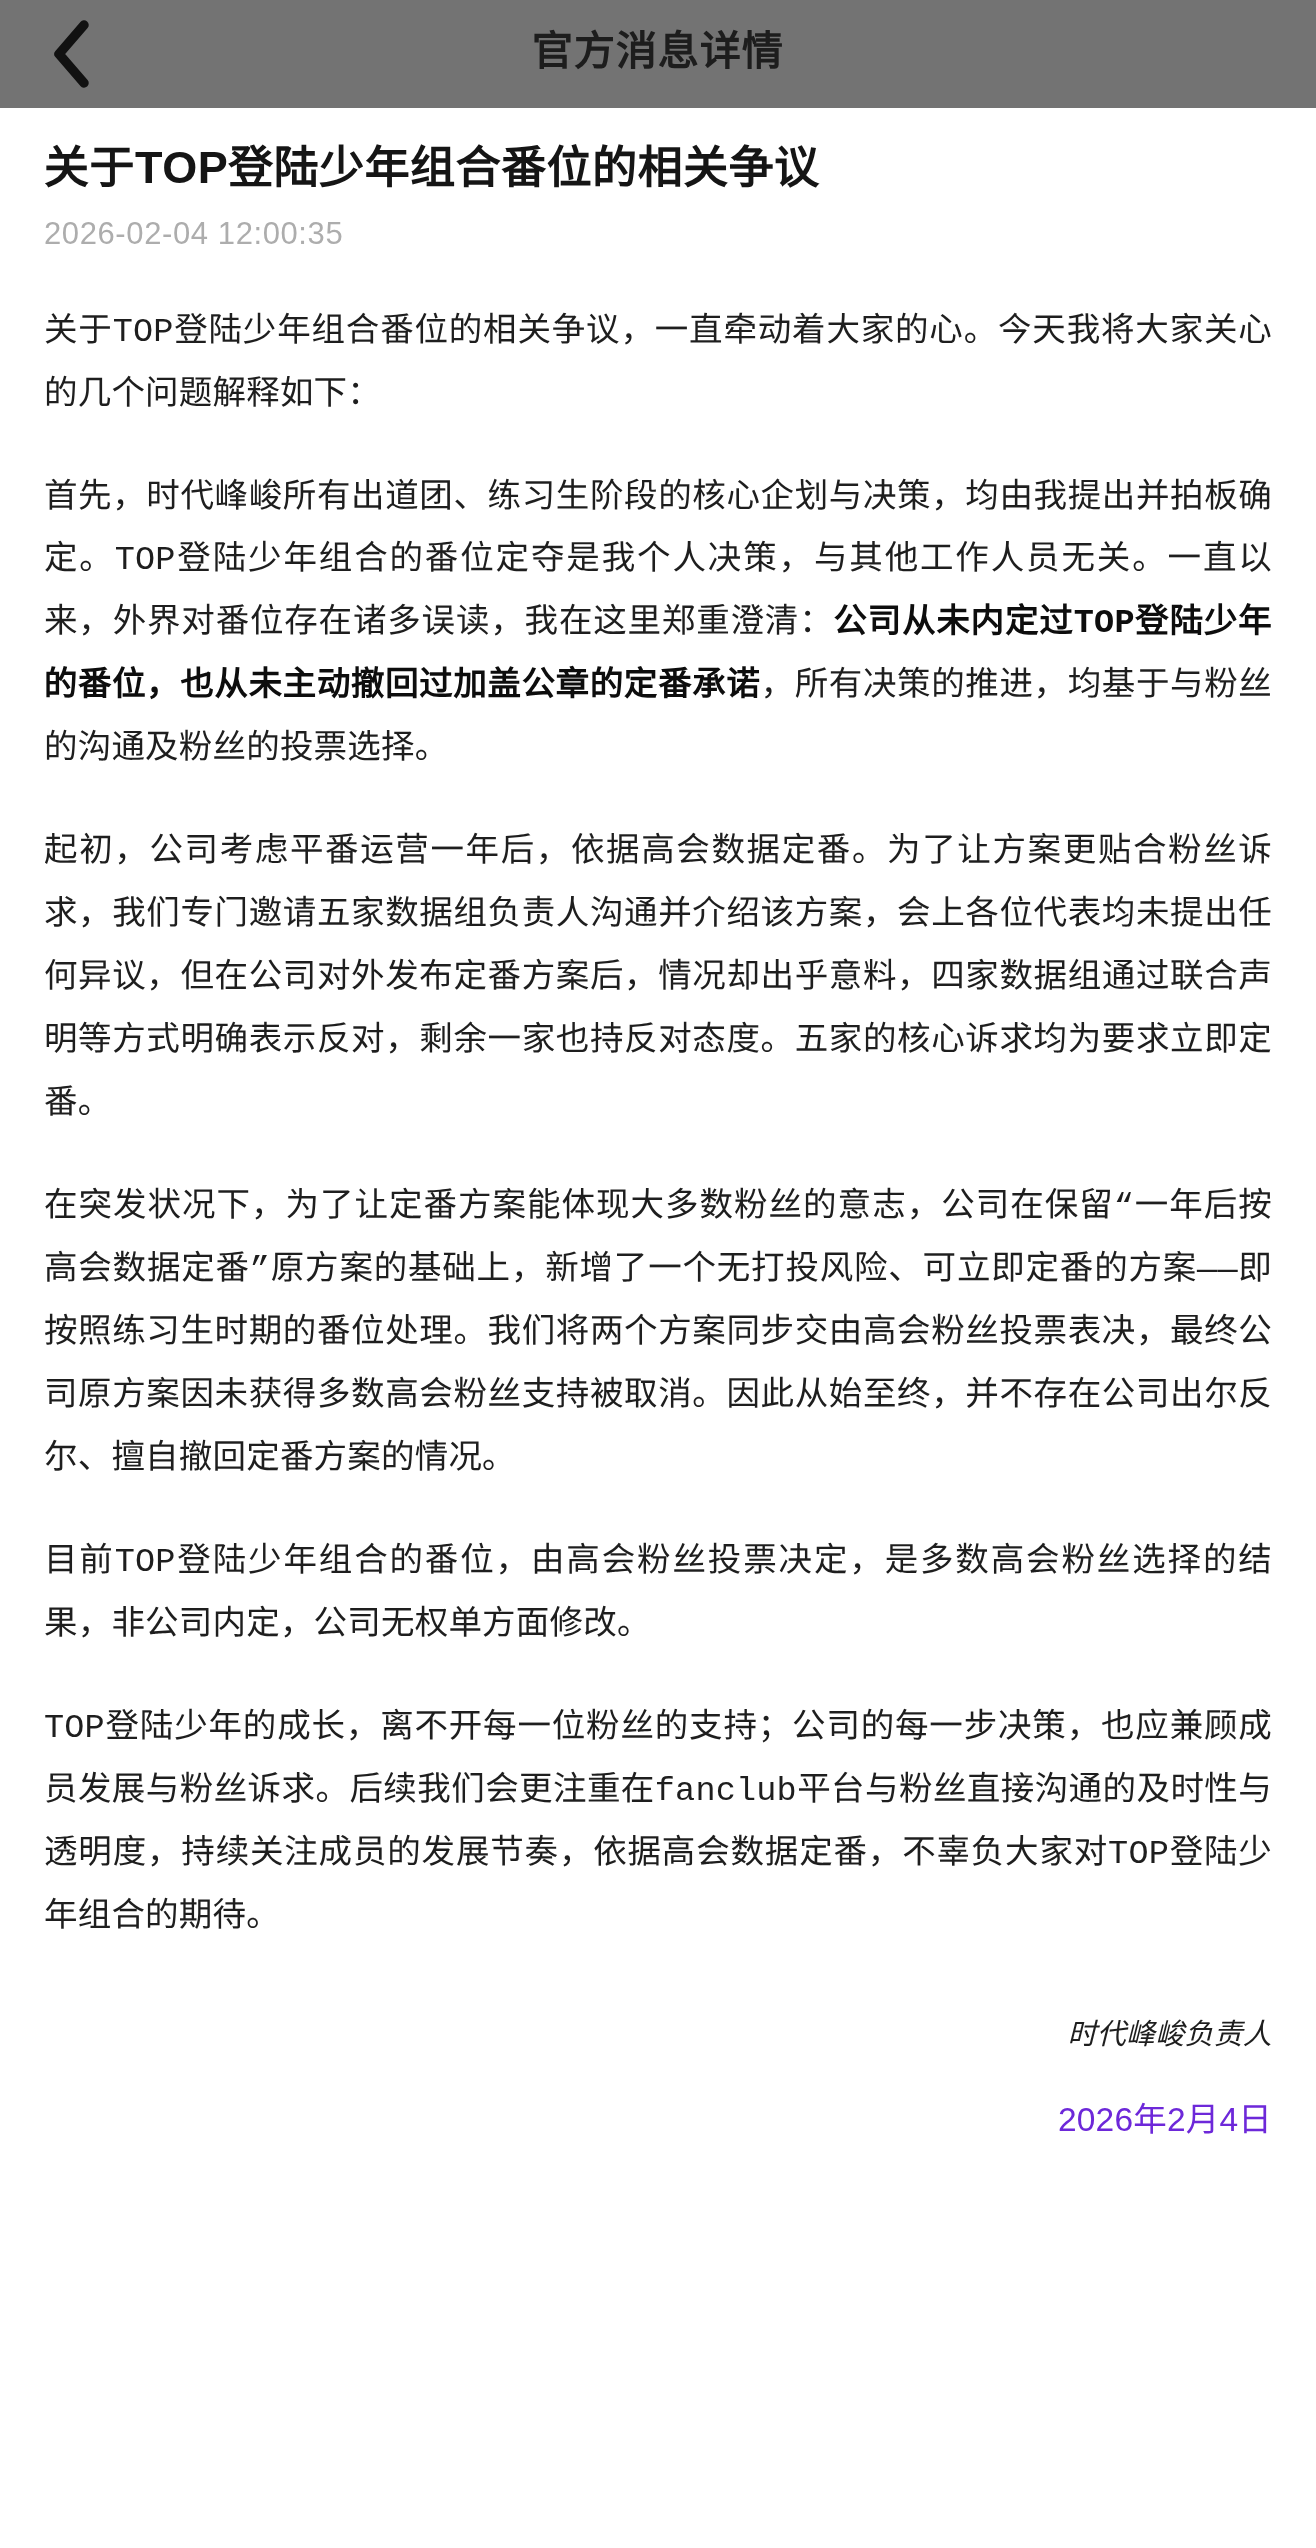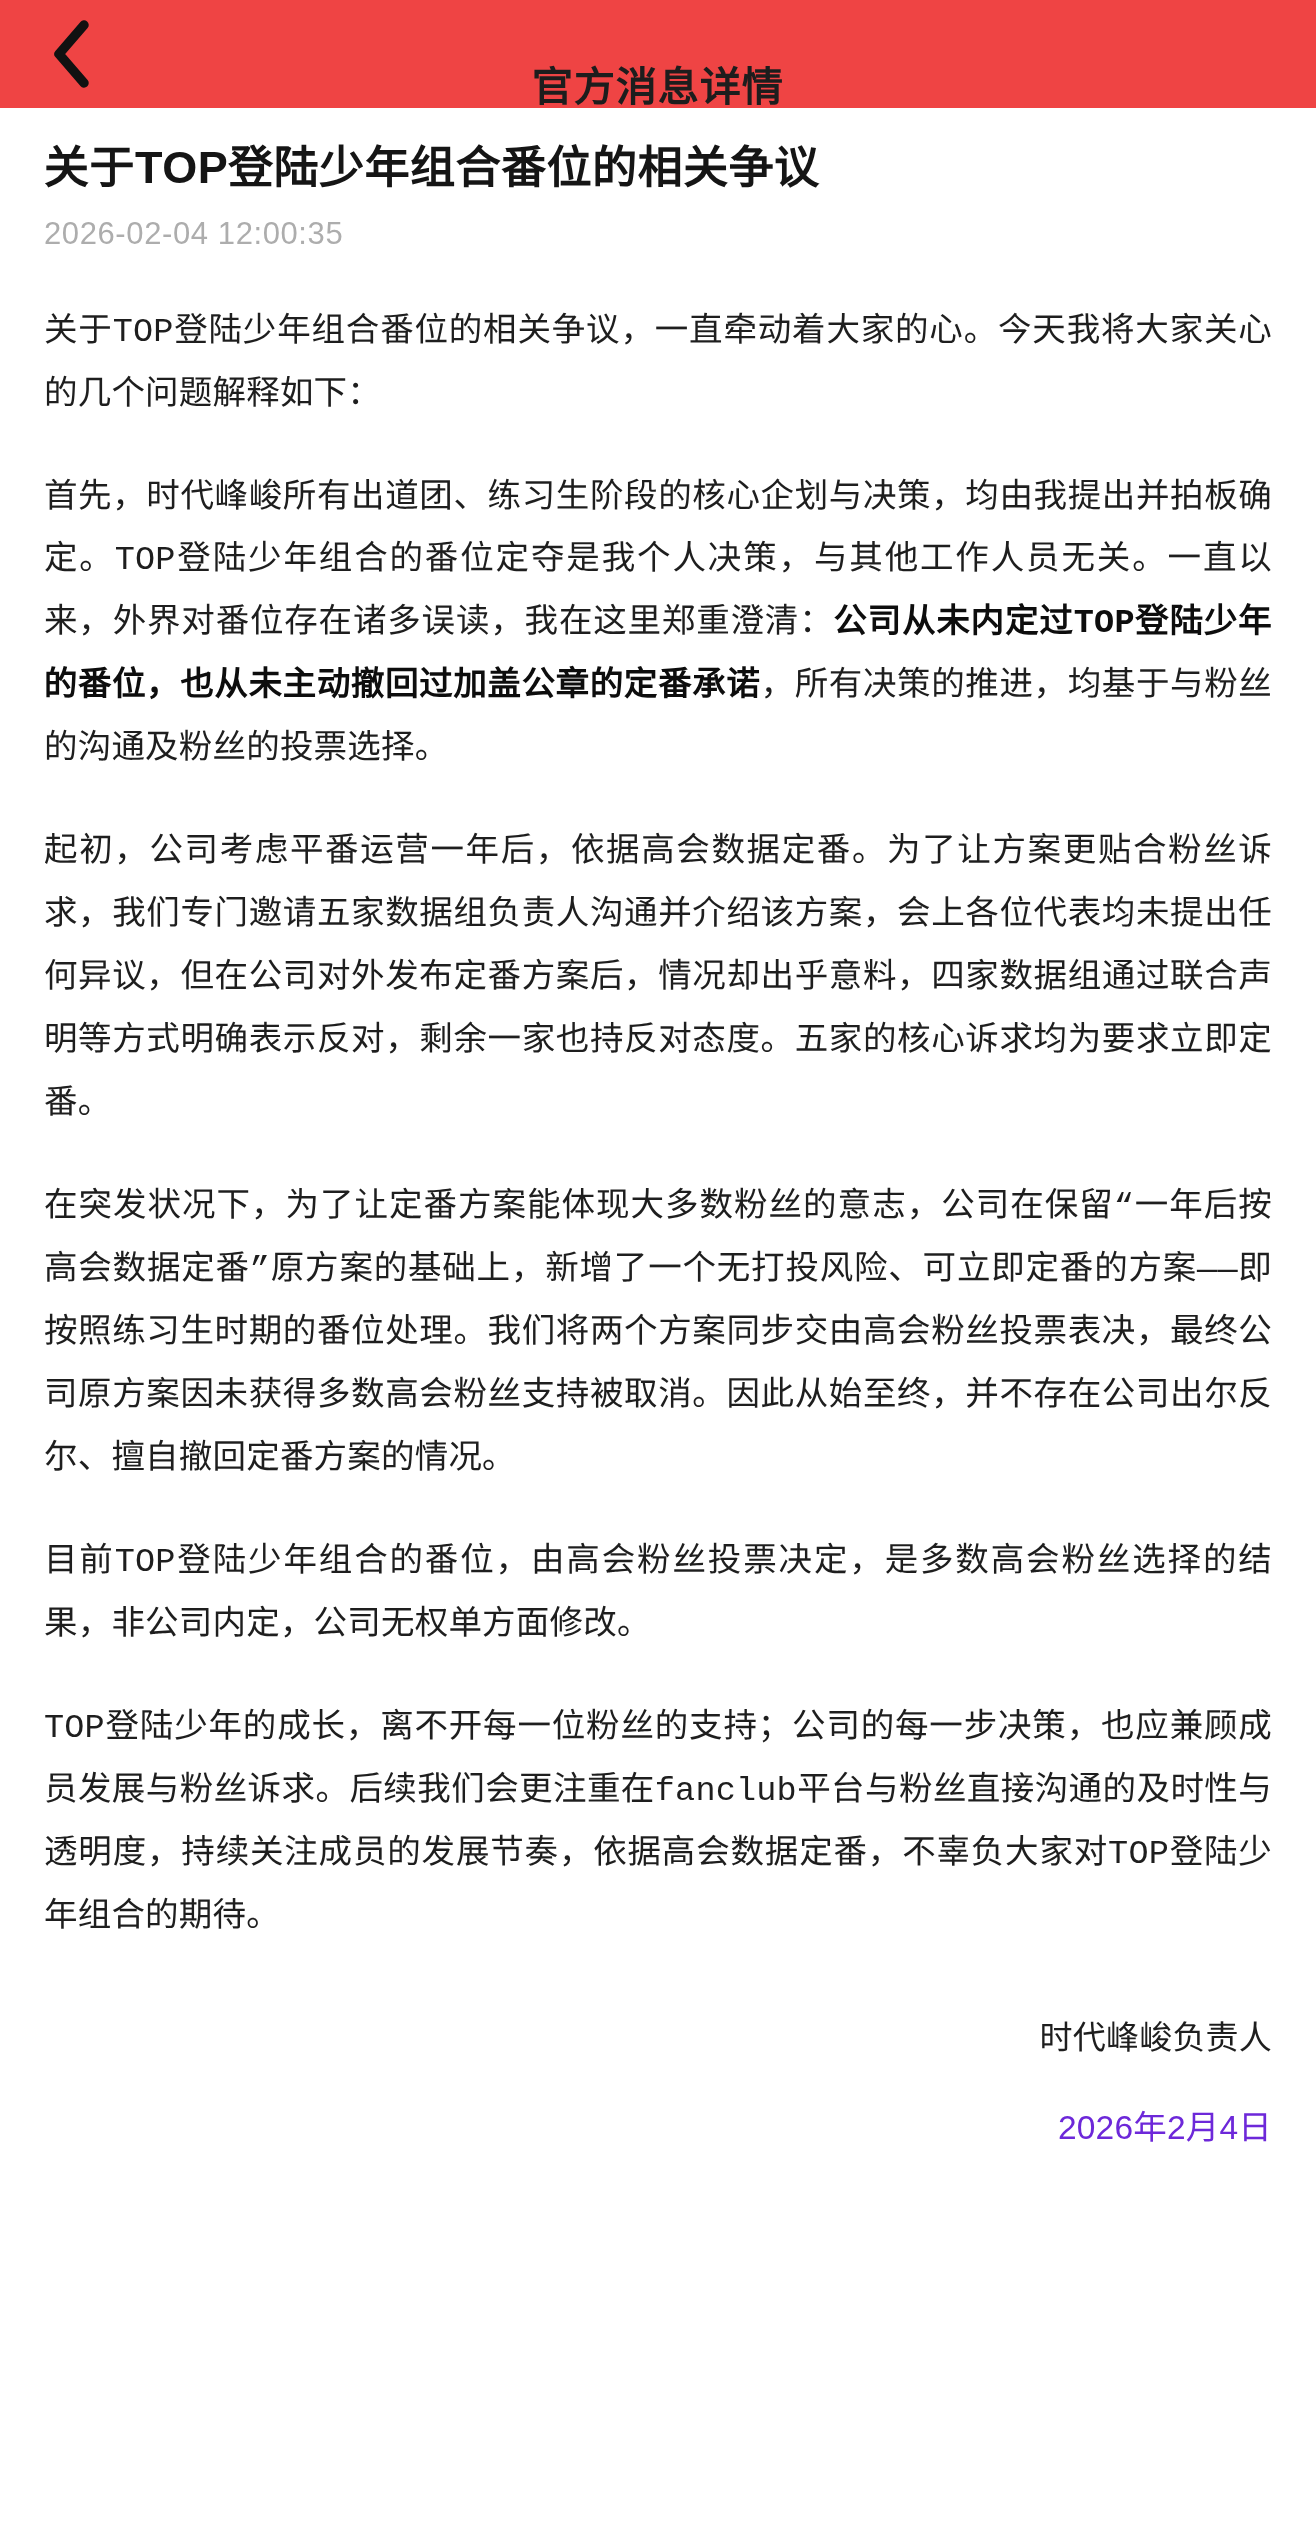--- a/index.html
+++ b/index.html
@@ -22,22 +22,23 @@
     background: #ffffff;
     position: relative;
     box-sizing: border-box;
   }
 
   
   .navbar {
     position: relative;
     height: 108px;
     display: flex;
-    align-items: flex-end;
-    background: #ef4444;
+    align-items: center;
+    background: #737373;
+    font-family: Liberation Mono, monospace;
   }
   .back-button {
     position: absolute;
     left: 34px;
     top: 50%;
     transform: translateY(-50%);
     width: 74px;
     height: 74px;
     display: flex;
     align-items: center;
@@ -104,24 +105,25 @@
     color: #0d0d0d;
   }
 
   
   .signature {
     margin-top: 58px;
     padding-bottom: 60px;
     text-align: right;
   }
   .signature-name {
-    font-size: 33px;
+    font-size: 29px;
     line-height: 1.88;
     color: #1e1e1e;
     letter-spacing: 0.2px;
+    font-style: italic;
   }
   .signature-date {
     margin-top: 28px;
     font-size: 33.5px;
     line-height: 1.88;
     color: #6d28d9;
     letter-spacing: 0.2px;
   }
 </style>
 </head>

